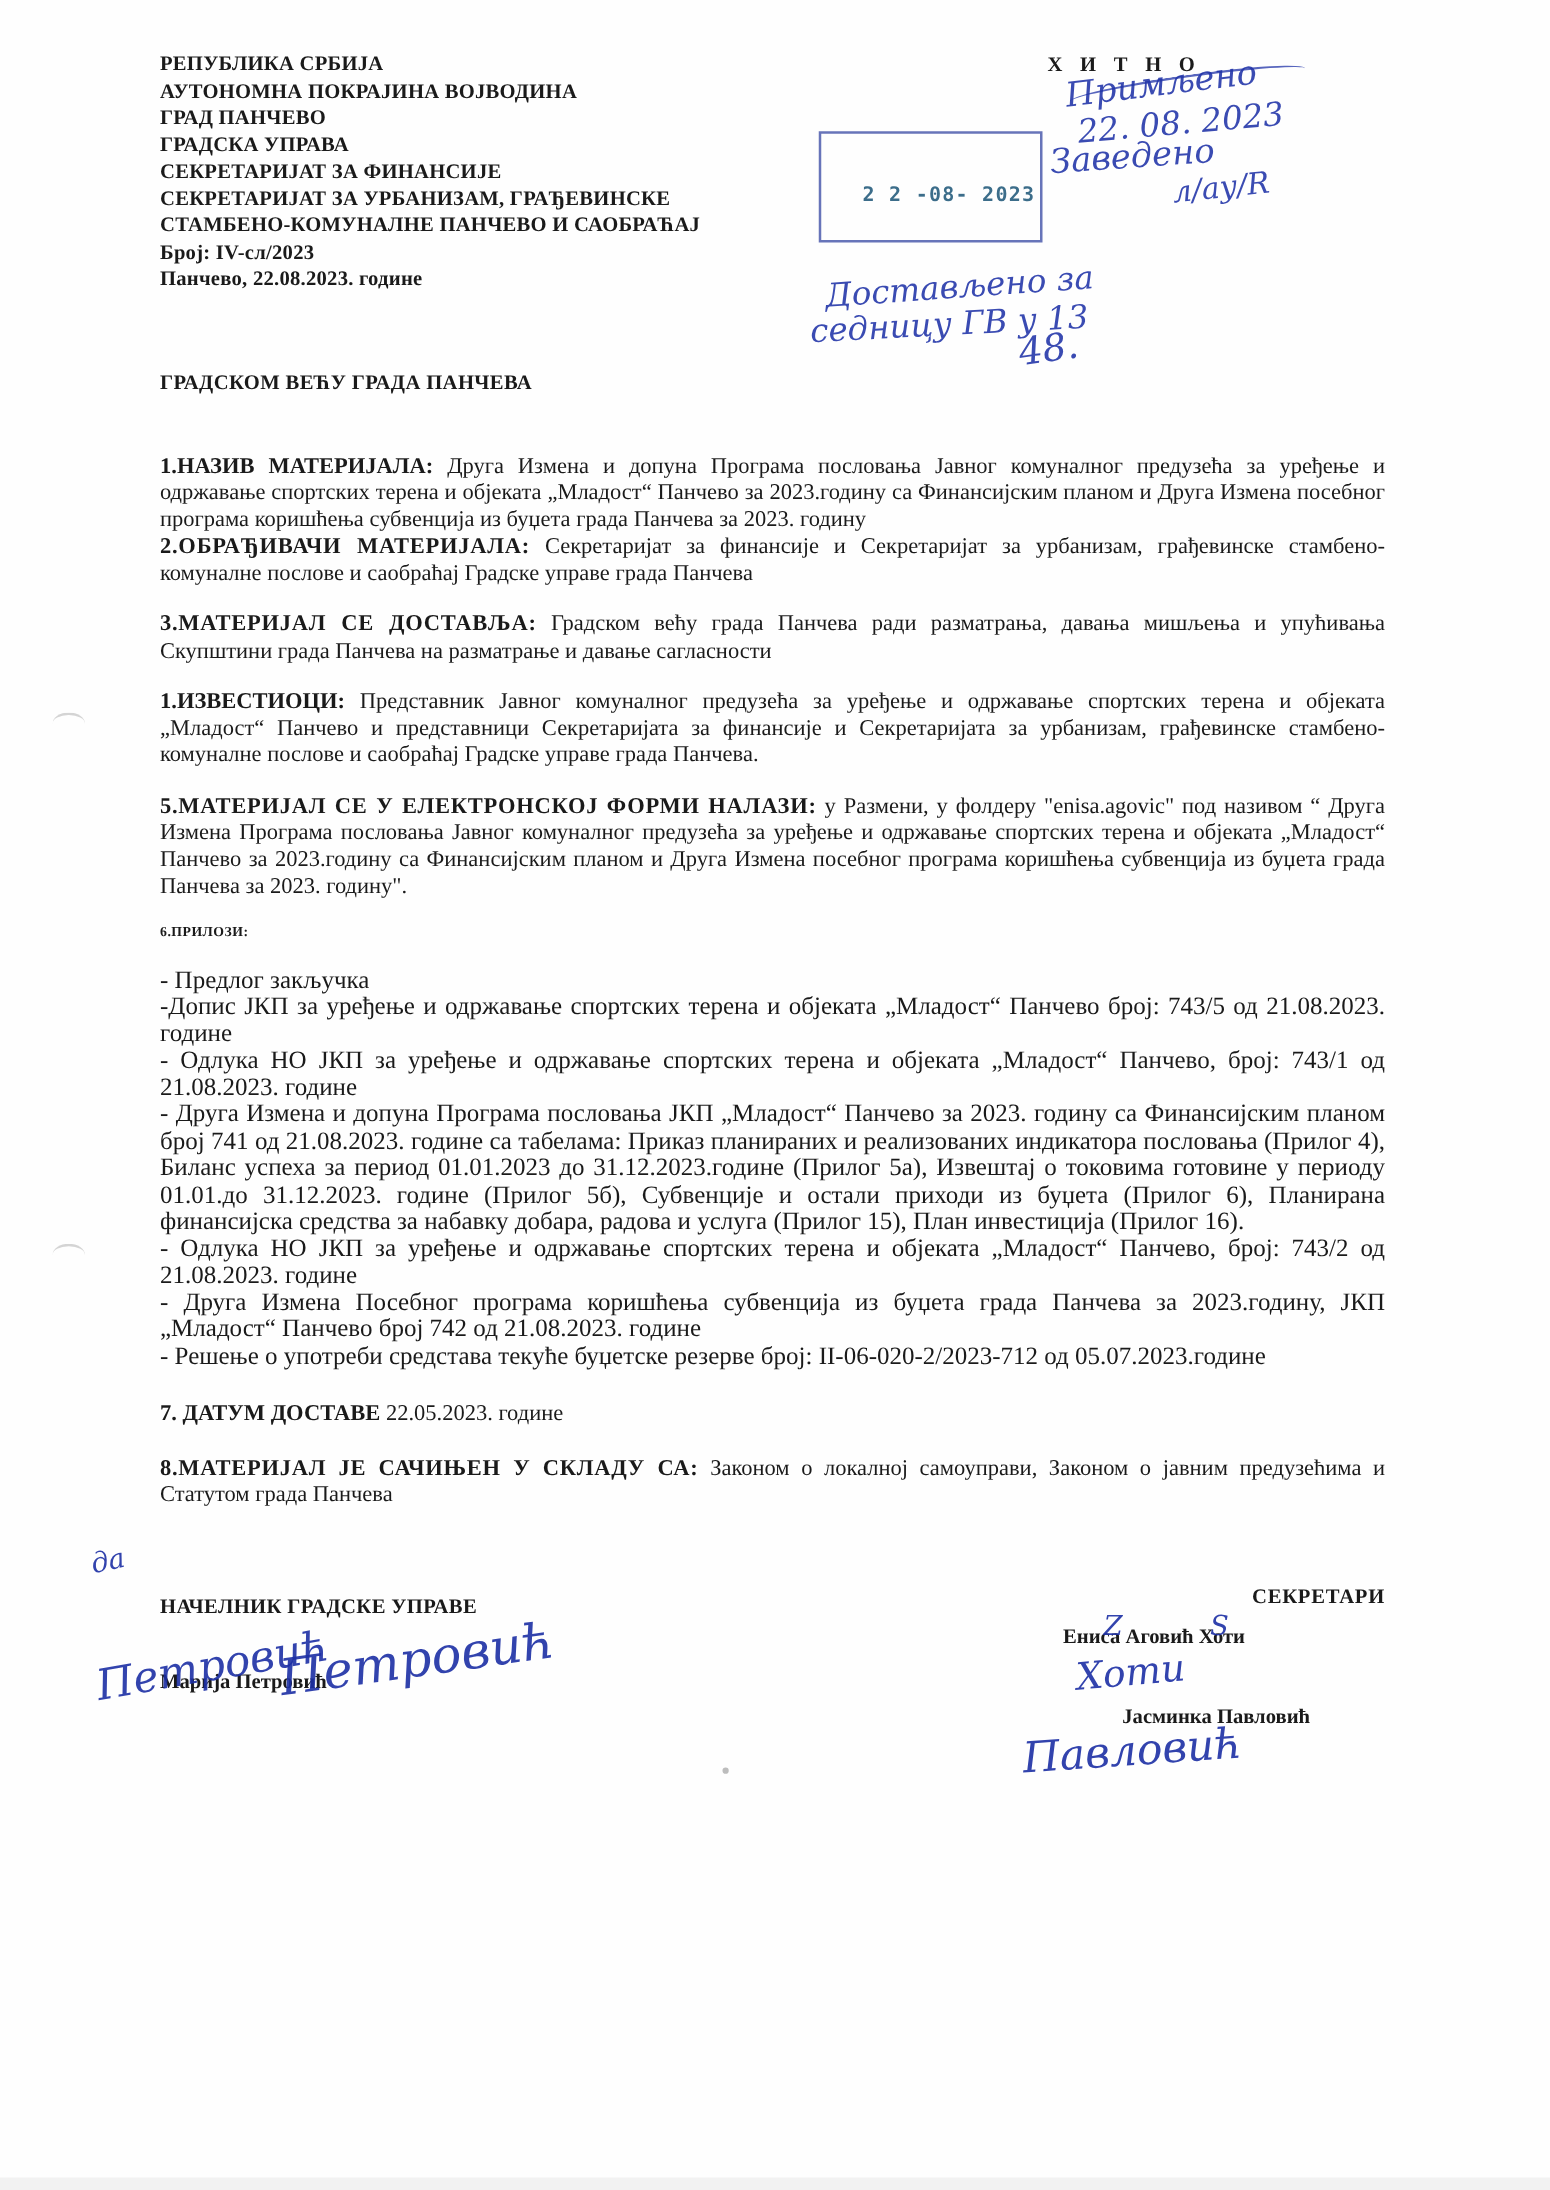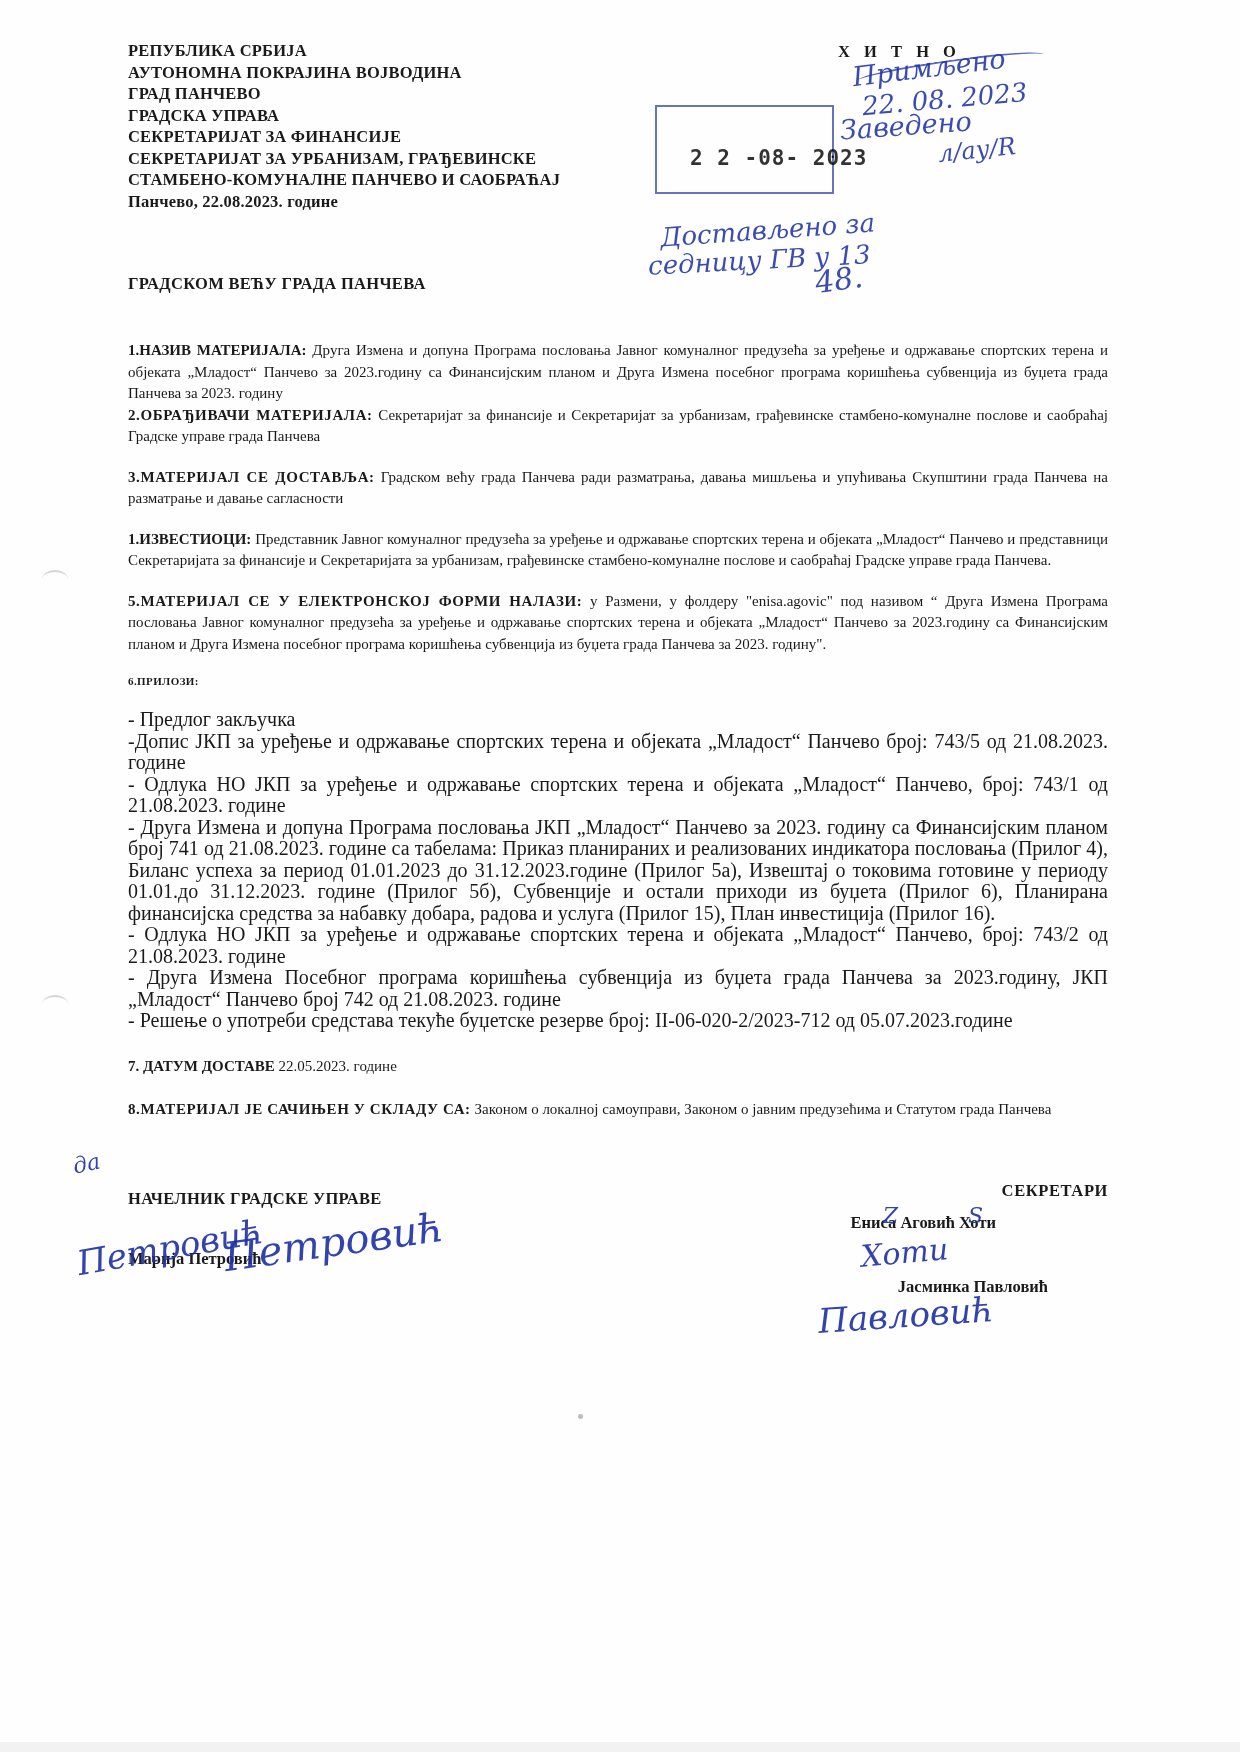--- a/index.html
+++ b/index.html
@@ -55,23 +55,23 @@
     width: 175px;
     height: 85px;
     border: 2px solid #2c3e9e;
     opacity: 0.72;
   }
   .stamp-date {
     position: absolute;
     left: 690px;
     top: 146px;
     font-family: "DejaVu Sans Mono", monospace;
-    font-size: 21px;
+    font-size: 16px;
     letter-spacing: 1px;
-    color: #000000;
+    color: #0c4a6e;
     font-weight: bold;
     opacity: 0.8;
   }
   .hand {
     position: absolute;
     color: #2033a8;
     font-family: "DejaVu Serif", serif;
     font-style: italic;
     opacity: 0.88;
     white-space: nowrap;
@@ -99,21 +99,21 @@
     font-size: 16.5px;
     letter-spacing: 0.3px;
   }
   
   .body {
     margin-top: 46px;
   }
   p.para {
     margin: 0 0 0 0;
     text-align: justify;
-    font-size: 15px;
+    font-size: 18px;
     line-height: 21.5px;
   }
   p.spaced { margin-top: 19px; }
   .lbl { font-weight: bold; }
   .lbl-sp { font-weight: bold; letter-spacing: 0.6px; }
   .section-title {
     margin-top: 20px;
     font-weight: bold;
     font-size: 11px;
     letter-spacing: 0.4px;
@@ -210,20 +210,21 @@
   <div class="content">
 
     <div class="header-block">
       <div class="header-line">РЕПУБЛИКА СРБИЈА</div>
       <div class="header-line">АУТОНОМНА ПОКРАЈИНА ВОЈВОДИНА</div>
       <div class="header-line">ГРАД ПАНЧЕВО</div>
       <div class="header-line">ГРАДСКА УПРАВА</div>
       <div class="header-line">СЕКРЕТАРИЈАТ ЗА ФИНАНСИЈЕ</div>
       <div class="header-line">СЕКРЕТАРИЈАТ ЗА УРБАНИЗАМ, ГРАЂЕВИНСКЕ</div>
       <div class="header-line">СТАМБЕНО-КОМУНАЛНЕ ПАНЧЕВО И САОБРАЋАЈ</div>
+      <div class="header-line">Број: IV-сл/2023</div>
       <div class="header-line">Панчево, 22.08.2023. године</div>
       <div class="urgent">Х И Т Н О</div>
     </div>
 
     <div class="addressee">ГРАДСКОМ ВЕЋУ ГРАДА ПАНЧЕВА</div>
 
     <div class="body">
 
       <p class="para">
         <span class="lbl">1.НАЗИВ МАТЕРИЈАЛА:</span><span> Друга Измена и допуна Програма пословања Јавног комуналног предузећа за уређење и одржавање спортских терена и објеката „Младост“ Панчево за 2023.годину са Финансијским планом и Друга Измена посебног програма коришћења субвенција из буџета града Панчева за 2023. годину</span>

